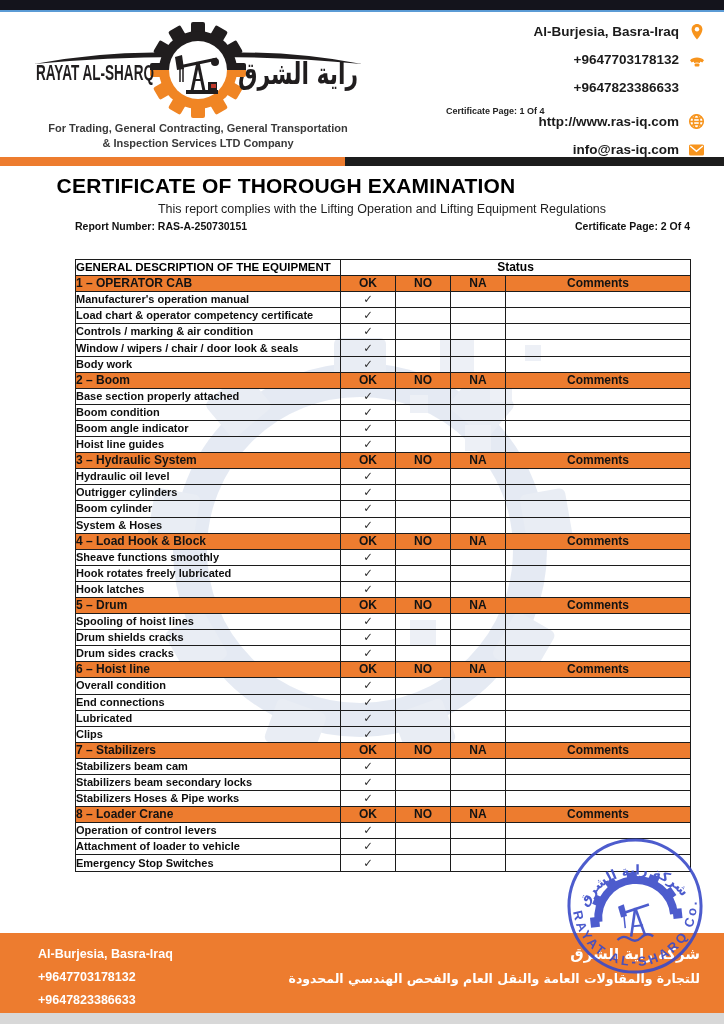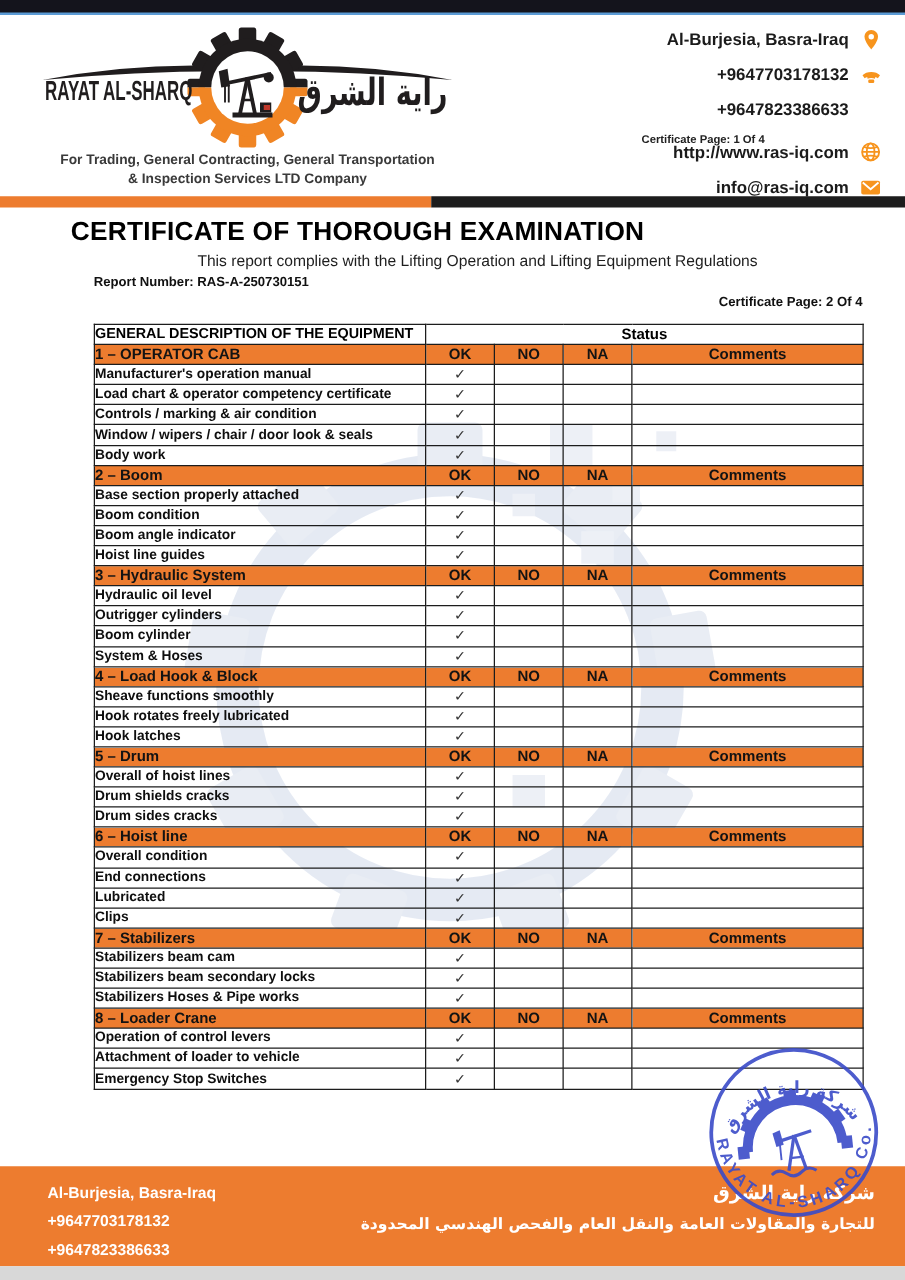--- a/index.html
+++ b/index.html
@@ -14,29 +14,29 @@
 
   
   .logo-svg{position:absolute;left:28px;top:18px;z-index:2;}
   .tagline{position:absolute;left:28px;top:121px;width:340px;text-align:center;font-size:11px;font-weight:700;color:#3a3a3a;line-height:15px;z-index:2;}
 
   
   .contacts{position:absolute;right:18px;top:22px;width:260px;z-index:2;}
   .c-row{display:flex;justify-content:flex-end;align-items:center;gap:8px;margin-bottom:9px;}
   .c-text{font-size:13.5px;font-weight:600;color:var(--ink);}
   .c-ico{width:19px;height:19px;display:flex;align-items:center;justify-content:center;}
-  .c-small{font-size:9px;font-weight:700;color:#222;text-align:center;padding-right:27px;margin-bottom:-4px;margin-top:2px;}
+  .c-small{font-size:9px;font-weight:700;color:#222;text-align:left;padding-right:27px;margin-bottom:-4px;margin-top:2px;}
 
   .divider-orange{position:absolute;left:0;top:157px;width:345px;height:9px;background:var(--orange);z-index:2;}
   .divider-black{position:absolute;left:345px;top:157px;width:379px;height:9px;background:#1d1d1d;z-index:2;}
 
   .doc-title{position:absolute;left:0;top:174px;width:572px;text-align:center;font-size:21px;font-weight:800;color:#000;letter-spacing:.2px;z-index:2;}
   .doc-subtitle{position:absolute;left:0;top:202px;width:724px;text-align:center;font-size:12.5px;font-weight:500;color:#1e1e1e;z-index:2;padding-left:40px;}
   .report-number{position:absolute;left:75px;top:220px;font-size:10.5px;font-weight:700;color:#111;z-index:2;}
-  .cert-page2{position:absolute;right:34px;top:236px;font-size:10.5px;font-weight:700;color:#111;z-index:2;}
+  .cert-page2{position:absolute;right:34px;top:220px;font-size:10.5px;font-weight:700;color:#111;z-index:2;}
 
   
   table.chk{position:absolute;left:75px;top:233px;width:615px;border-collapse:collapse;table-layout:fixed;z-index:2;background:transparent;}
   table.chk td{border:1px solid #1c1c1c;height:16.1px;line-height:15px;padding:0;overflow:hidden;white-space:nowrap;background:transparent;}
   table.chk{border:1.5px solid #151515;margin-top:26px;}
   td.desc-head{font-size:11.5px;font-weight:700;padding-left:5px;color:#000;}
   td.status-head{font-size:12px;font-weight:700;text-align:center;color:#000;}
   tr.section td{background:var(--orange);}
   td.sec-name{font-size:12px;font-weight:700;padding-left:5px;color:#131313;}
   td.sec-col{font-size:12px;font-weight:700;text-align:center;color:#131313;}
@@ -441,21 +441,21 @@
           <td class="mark"></td>
         </tr>
         <tr class="section">
           <td class="sec-name">5 – Drum</td>
           <td class="sec-col">OK</td>
           <td class="sec-col">NO</td>
           <td class="sec-col">NA</td>
           <td class="sec-col">Comments</td>
         </tr>
         <tr class="item">
-          <td class="item-label">Overall of hoist lines</td>
+          <td class="item-label">Spooling of hoist lines</td>
           <td class="mark">✓</td>
           <td class="mark"></td>
           <td class="mark"></td>
           <td class="mark"></td>
         </tr>
         <tr class="item">
           <td class="item-label">Drum shields cracks</td>
           <td class="mark">✓</td>
           <td class="mark"></td>
           <td class="mark"></td>

